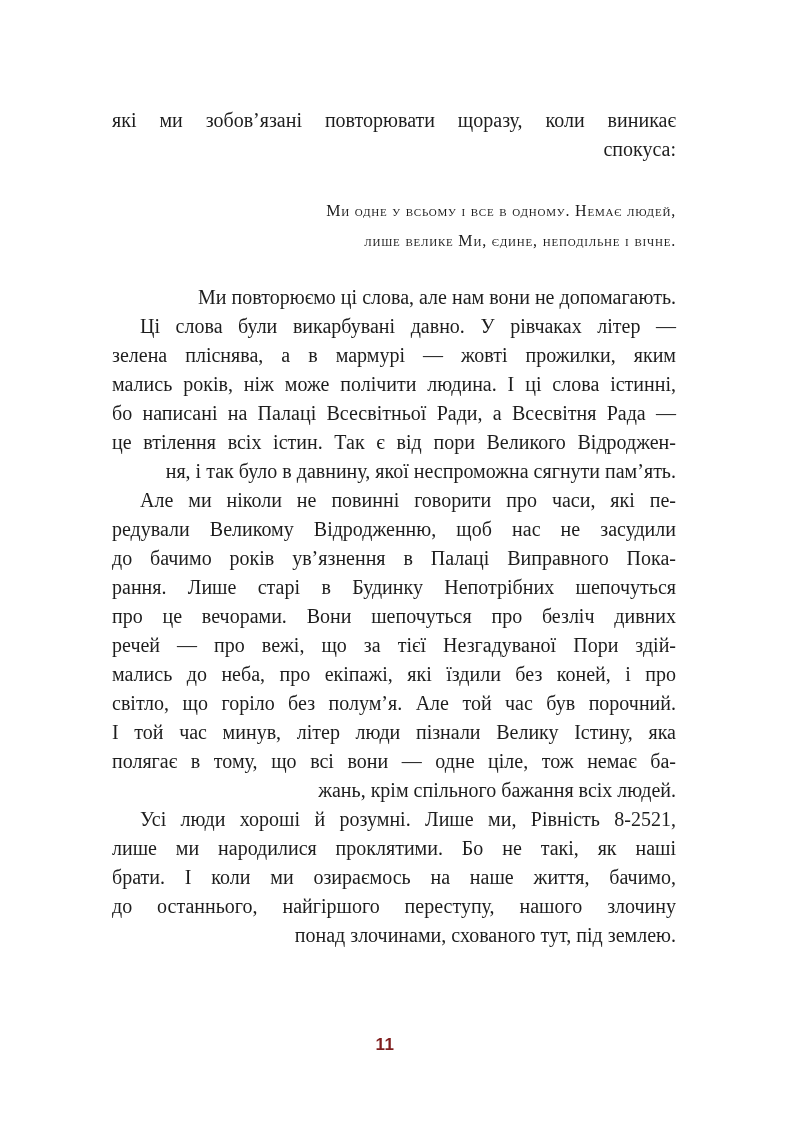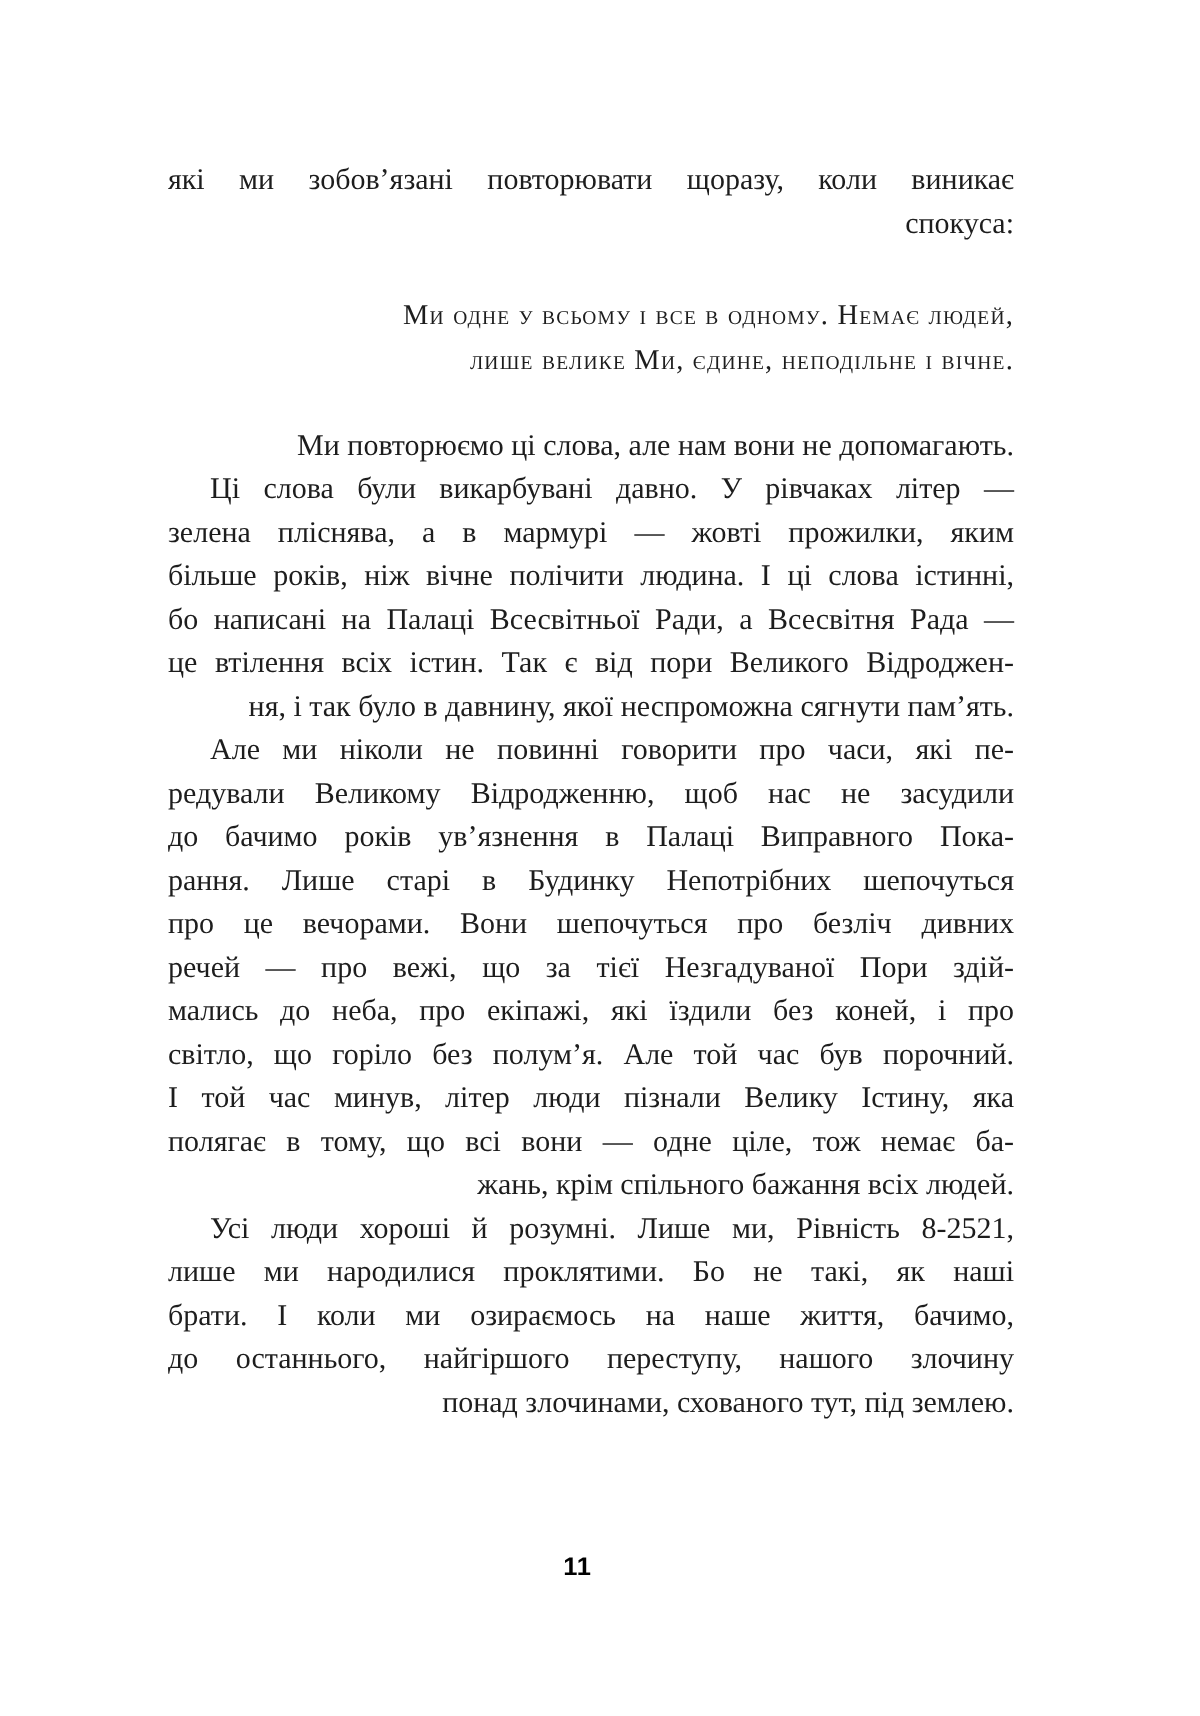--- a/index.html
+++ b/index.html
@@ -31,37 +31,37 @@
   }
   .line.just {
     text-align: justify;
     text-align-last: justify;
   }
   .line.indent {
     text-indent: 28px;
   }
   .para.quote {
     margin: 32px 0 27px 21px;
-    font-size: 19px;
+    font-size: 16px;
     line-height: 30px;
     font-variant: small-caps;
     letter-spacing: 0.8px;
   }
   .folio {
     position: absolute;
     left: 103px;
     top: 1036px;
     width: 564px;
     text-align: center;
     font-family: "Liberation Sans", sans-serif;
     font-size: 17px;
     font-weight: 700;
     line-height: 1.1;
     letter-spacing: 0.5px;
-    color: #000000;
+    color: #7f1d1d;
   }
 </style>
 </head>
 <body>
 
 <div class="page">
   <div class="text-block">
       <div class="para body">
         <div class="line just">які ми зобов’язані повторювати щоразу, коли виникає</div>
         <div class="line">спокуса:</div>
@@ -69,21 +69,21 @@
       <div class="para quote">
         <div class="line">Ми одне у всьому і все в одному. Немає людей,</div>
         <div class="line">лише велике Ми, єдине, неподільне і вічне.</div>
       </div>
       <div class="para body">
         <div class="line">Ми повторюємо ці слова, але нам вони не допомагають.</div>
       </div>
       <div class="para body">
         <div class="line just indent">Ці слова були викарбувані давно. У рівчаках літер —</div>
         <div class="line just">зелена пліснява, а в мармурі — жовті прожилки, яким</div>
-        <div class="line just">більше років, ніж вічне полічити людина. І ці слова істинні,</div>
+        <div class="line just">мались років, ніж може полічити людина. І ці слова істинні,</div>
         <div class="line just">бо написані на Палаці Всесвітньої Ради, а Всесвітня Рада —</div>
         <div class="line just">це втілення всіх істин. Так є від пори Великого Відроджен-</div>
         <div class="line">ня, і так було в давнину, якої неспроможна сягнути пам’ять.</div>
       </div>
       <div class="para body">
         <div class="line just indent">Але ми ніколи не повинні говорити про часи, які пе-</div>
         <div class="line just">редували Великому Відродженню, щоб нас не засудили</div>
         <div class="line just">до бачимо років ув’язнення в Палаці Виправного Пока-</div>
         <div class="line just">рання. Лише старі в Будинку Непотрібних шепочуться</div>
         <div class="line just">про це вечорами. Вони шепочуться про безліч дивних</div>

